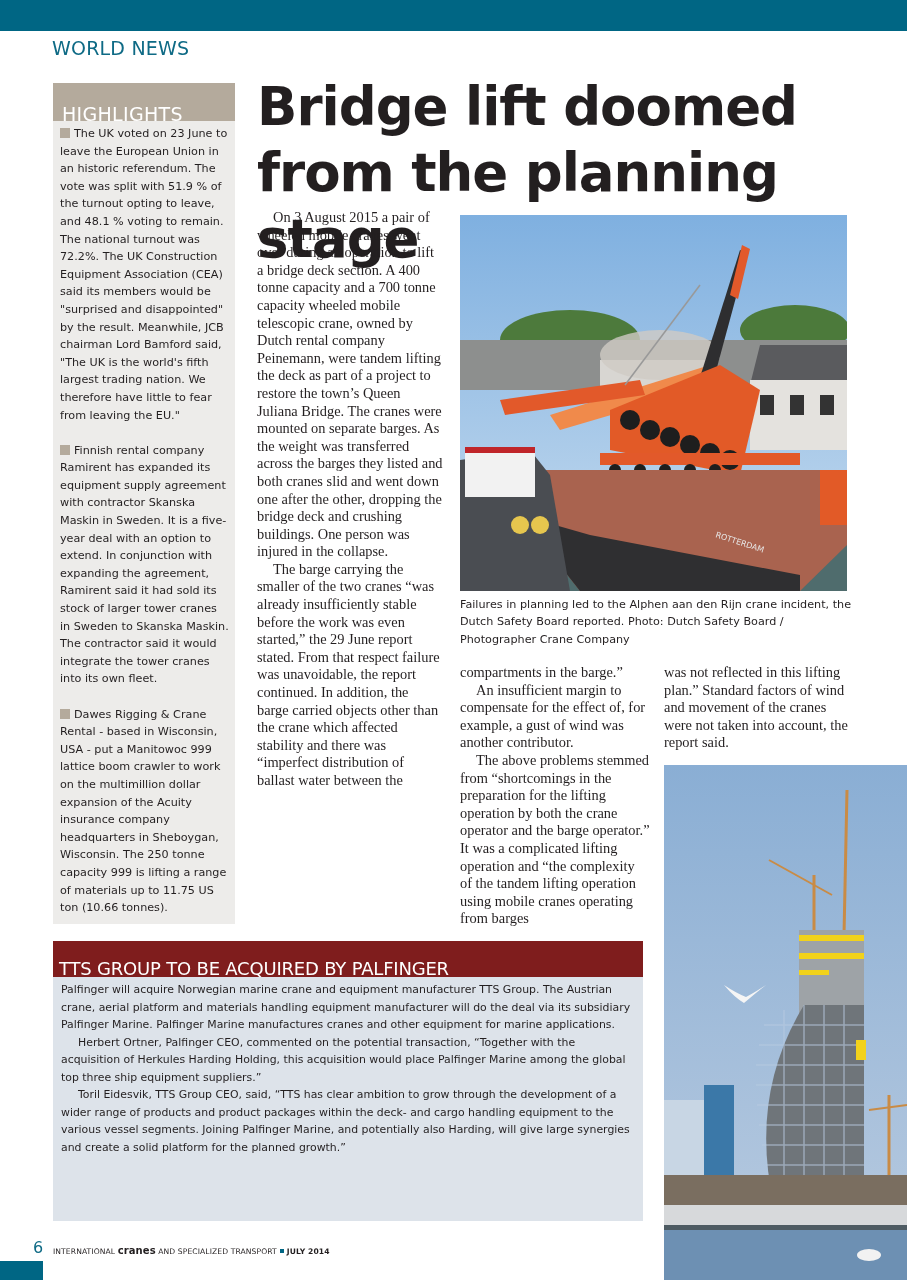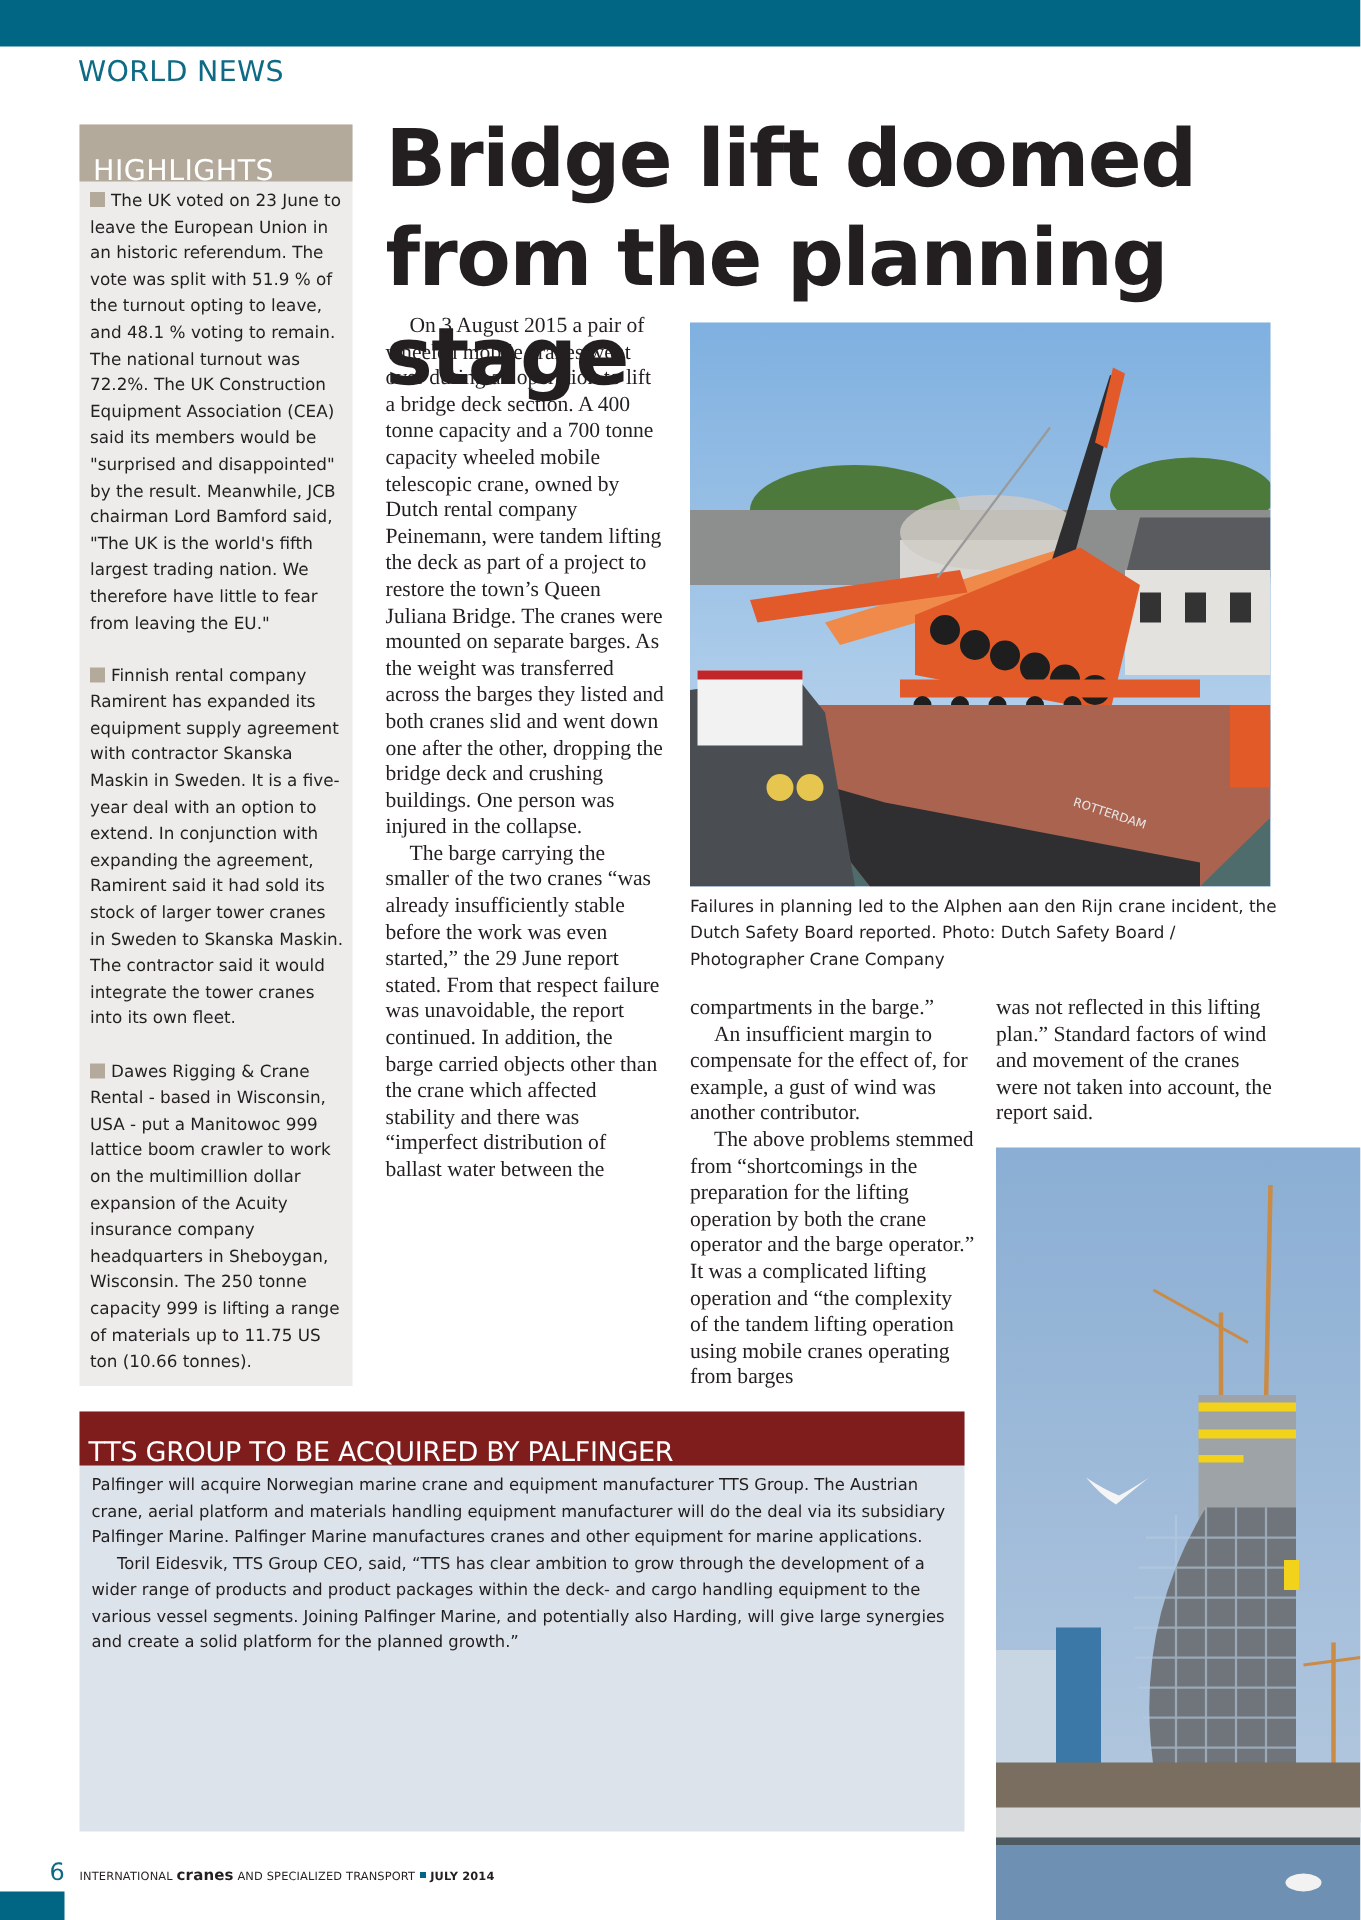--- a/index.html
+++ b/index.html
@@ -218,20 +218,21 @@
     <ellipse cx="205" cy="490" rx="12" ry="6" fill="#f2f2f2"></ellipse>
   </svg>
 </div>
 
 <div class="tts">
   <div class="tts-head">
     <span>TTS GROUP TO BE ACQUIRED BY PALFINGER</span>
   </div>
   <div class="tts-body">
     <p>Palfinger will acquire Norwegian marine crane and equipment manufacturer TTS Group. The Austrian crane, aerial platform and materials handling equipment manufacturer will do the deal via its subsidiary Palfinger Marine. Palfinger Marine manufactures cranes and other equipment for marine applications.</p>
+    <p class="indent">Herbert Ortner, Palfinger CEO, commented on the potential transaction, “Together with the acquisition of Herkules Harding Holding, this acquisition would place Palfinger Marine among the global top three ship equipment suppliers.”</p>
     <p class="indent">Toril Eidesvik, TTS Group CEO, said, “TTS has clear ambition to grow through the development of a wider range of products and product packages within the deck- and cargo handling equipment to the various vessel segments. Joining Palfinger Marine, and potentially also Harding, will give large synergies and create a solid platform for the planned growth.”</p>
   </div>
 </div>
 
 <div class="footer-block"></div>
 <div class="folio">6</div>
 <div class="footer-text">
   <span>INTERNATIONAL</span>
   <span class="brand">cranes</span>
   <span>AND SPECIALIZED TRANSPORT</span><span class="sq"></span><span class="date">JULY 2014</span>

